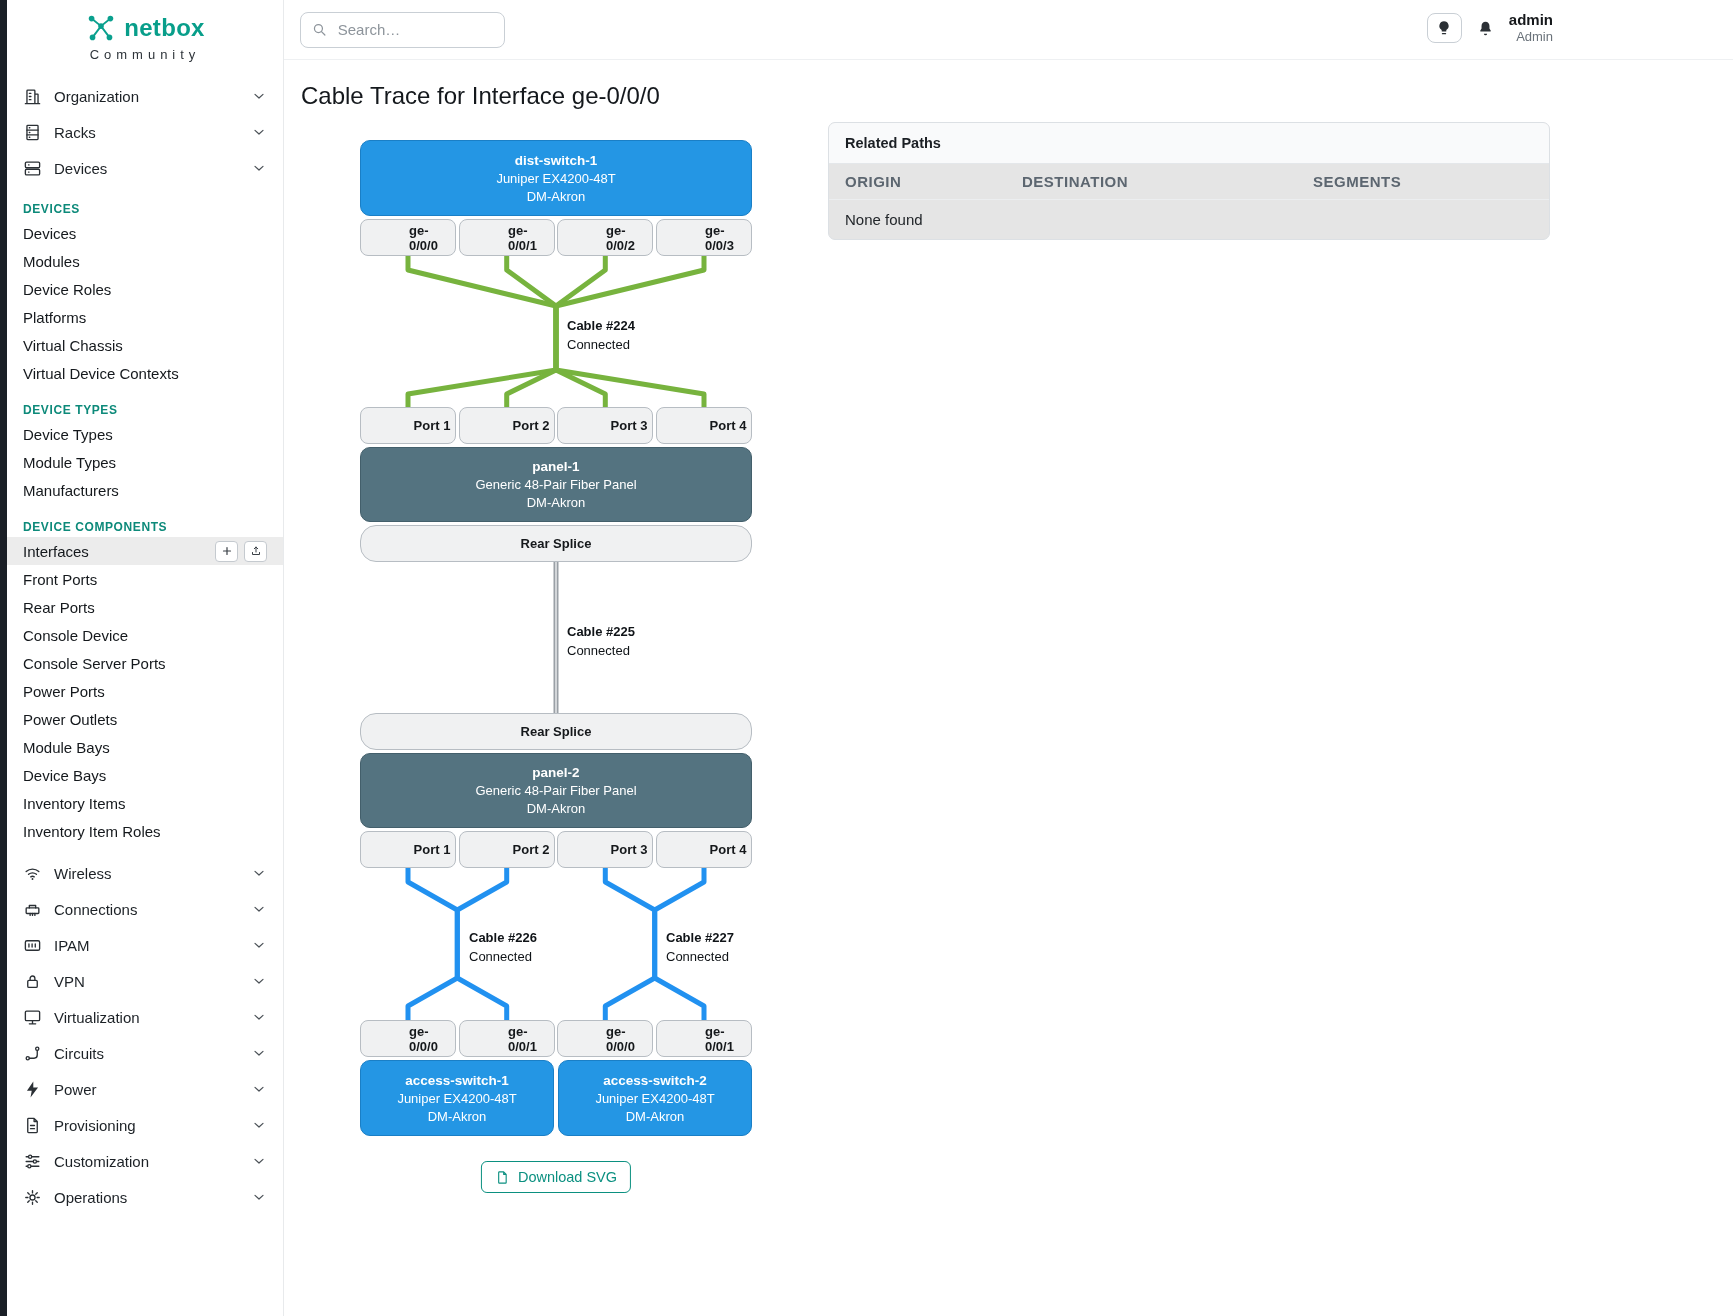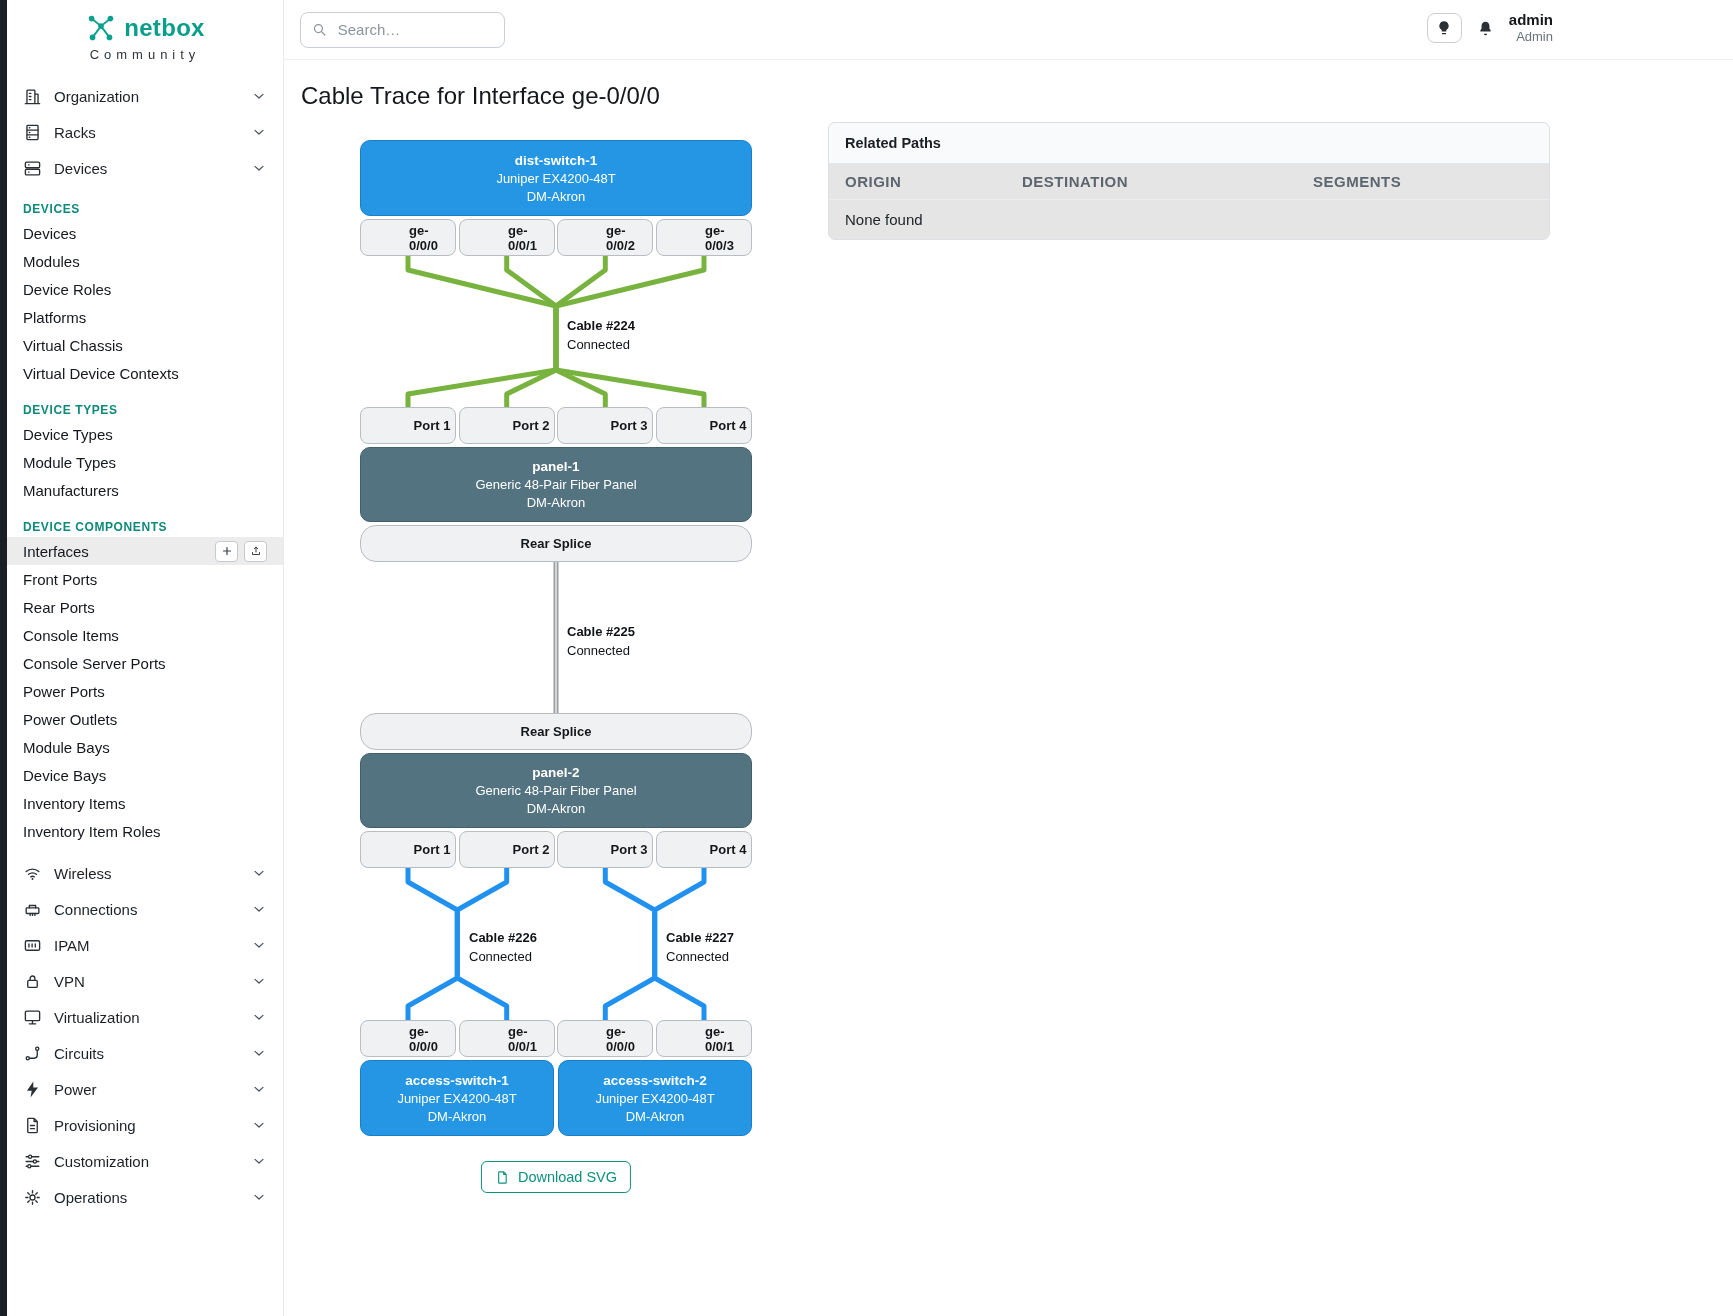--- a/index.html
+++ b/index.html
@@ -177,21 +177,21 @@
         </button>
         <button class="mini-btn">
           <svg viewBox="0 0 24 24" fill="none" stroke="#3a4046" stroke-width="2" stroke-linecap="round" stroke-linejoin="round">
               <path d="M12 14V4M8.5 7.5L12 4l3.5 3.5M5 15v4h14v-4"></path>
             </svg>
         </button>
       </span>
     </a>
     <a class="nav-sub" href="#">Front Ports</a>
     <a class="nav-sub" href="#">Rear Ports</a>
-    <a class="nav-sub" href="#">Console Items</a>
+    <a class="nav-sub" href="#">Console Device</a>
     <a class="nav-sub" href="#">Console Server Ports</a>
     <a class="nav-sub" href="#">Power Ports</a>
     <a class="nav-sub" href="#">Power Outlets</a>
     <a class="nav-sub" href="#">Module Bays</a>
     <a class="nav-sub" href="#">Device Bays</a>
     <a class="nav-sub" href="#">Inventory Items</a>
     <a class="nav-sub" href="#">Inventory Item Roles</a>
 
     <div class="groups-bottom">
       <div class="nav-group">

